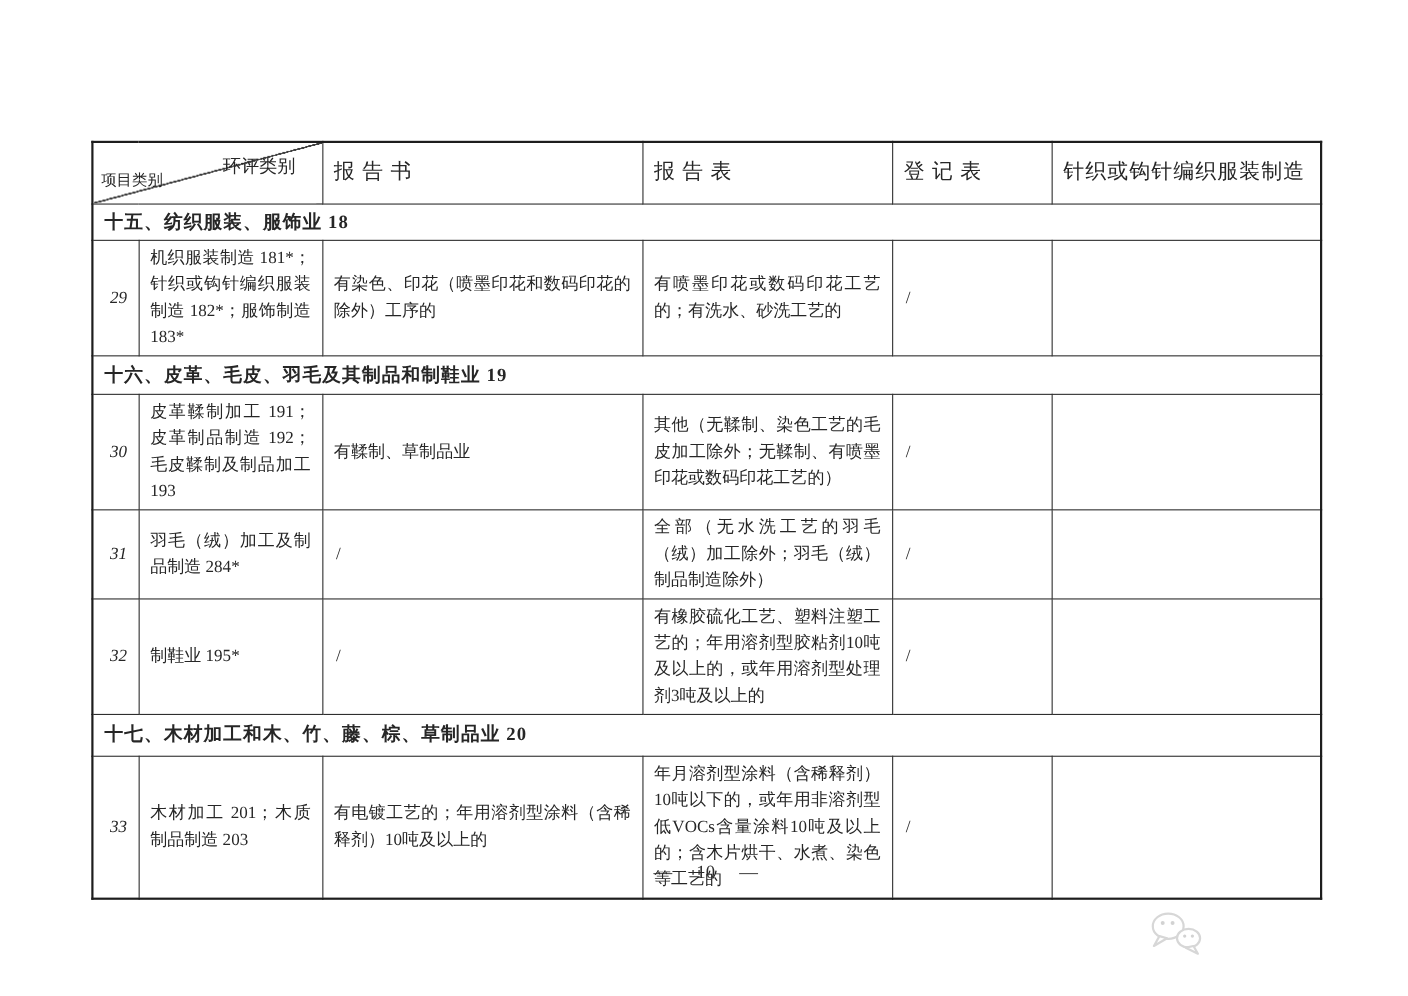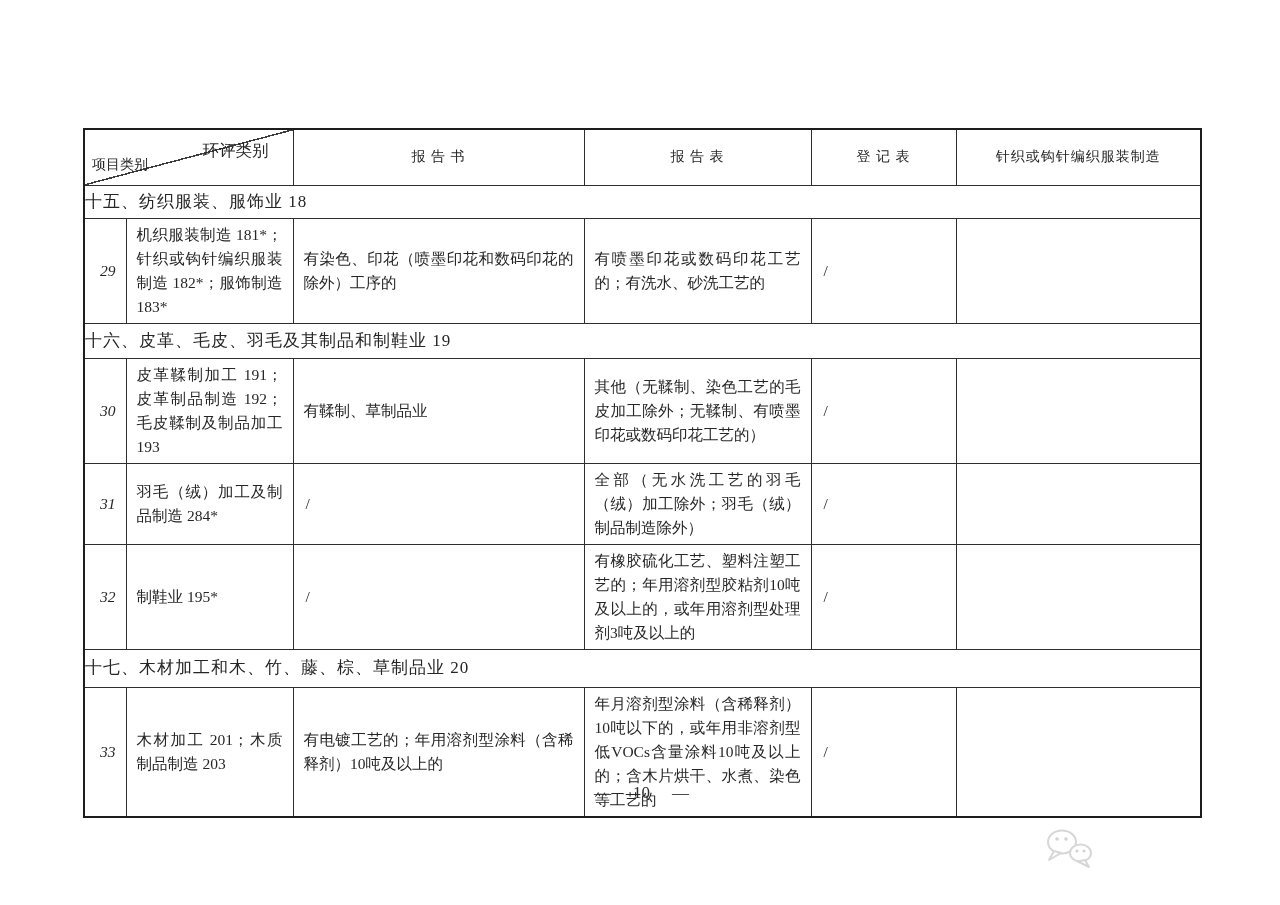--- a/index.html
+++ b/index.html
@@ -37,42 +37,42 @@
   tr.rh-band15 { height: 30px; }
   tr.rh-29 { height: 96px; }
   tr.rh-band16 { height: 35px; }
   tr.rh-30 { height: 99px; }
   tr.rh-31 { height: 66px; }
   tr.rh-32 { height: 97px; }
   tr.rh-band17 { height: 38px; }
   tr.rh-33 { height: 118px; }
 
   td.th {
-    text-align: center;
-    font-size: 14px;
+    text-align: left;
+    font-size: 19px;
     letter-spacing: 1px;
     font-family: Liberation Serif, serif;
   }
 
   td.diag {
     position: relative;
     padding: 0;
     background-image: linear-gradient(to bottom right,
       transparent calc(50% - 1px),
       #3c3c3c calc(50% - 1px),
       #3c3c3c calc(50% + 0.5px),
       transparent calc(50% + 0.5px));
   }
   .diag-top    { position: absolute; top: 9px;  right: 24px; font-size: 16.5px; }
   .diag-bottom { position: absolute; bottom: 8px; left: 7px; font-size: 14px; text-align: center; }
 
   td.band {
-    font-weight: normal;
+    font-weight: bold;
     font-size: 17px;
-    padding-left: 0;
+    padding-left: 10px;
     letter-spacing: 1px;
   }
   td.num { text-align: right; font-style: italic; }
   td.cat, td.txt {
     text-align: justify;
     text-justify: inter-ideograph;
   }
   td.slash { text-align: left; padding-left: 12px; }
 
   .page-number {

